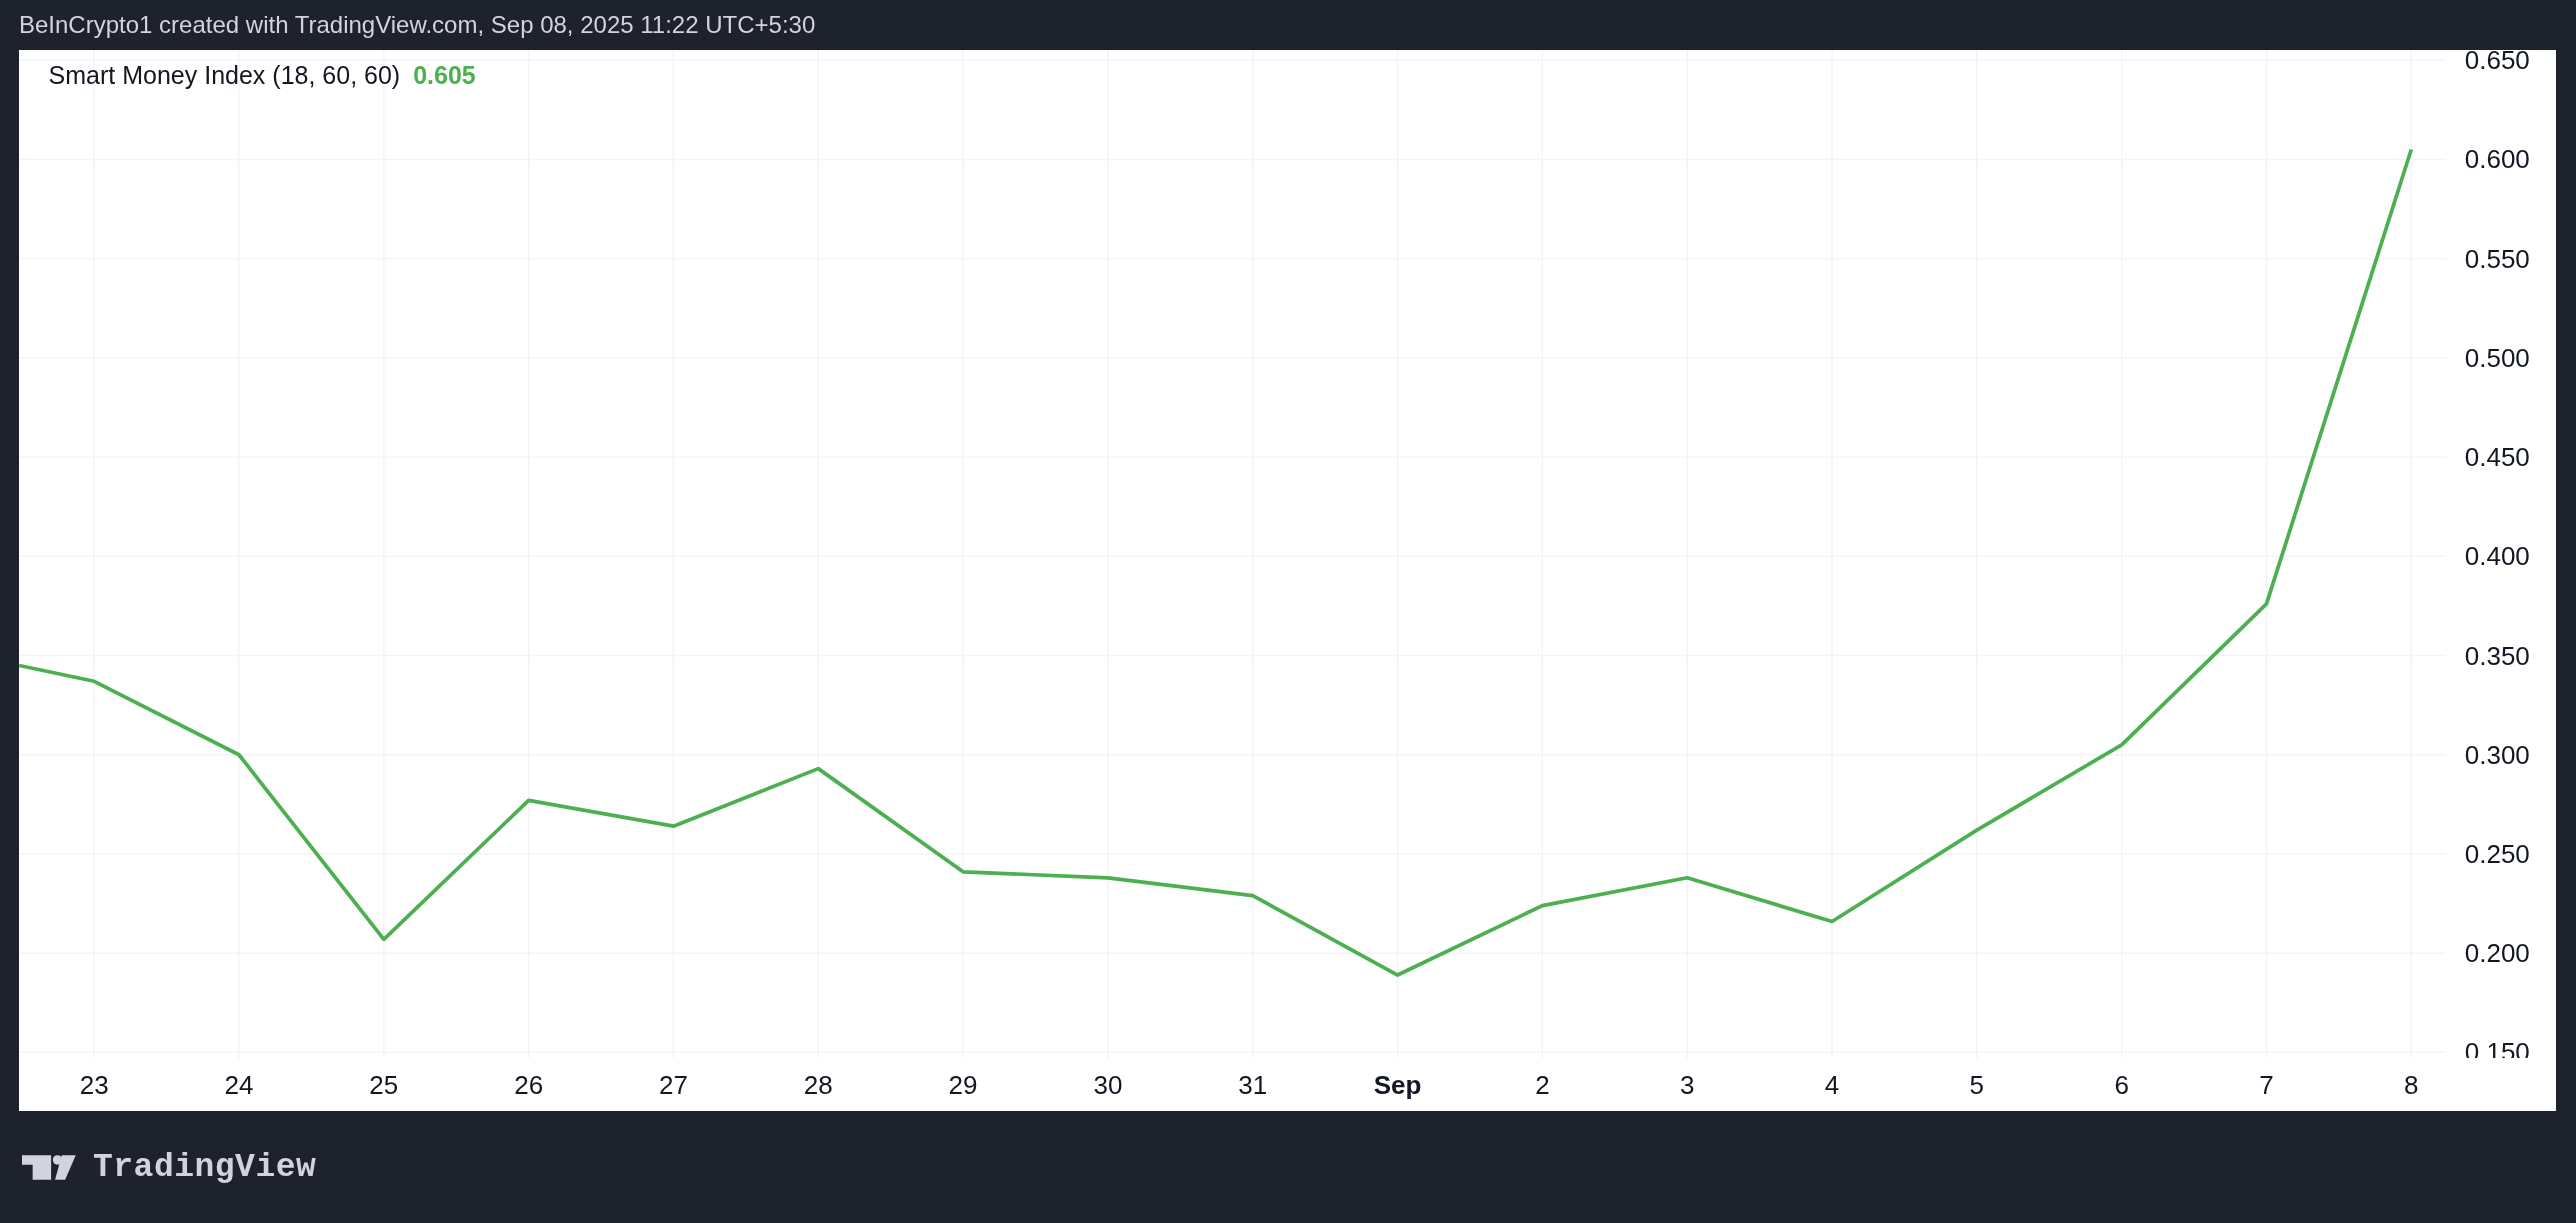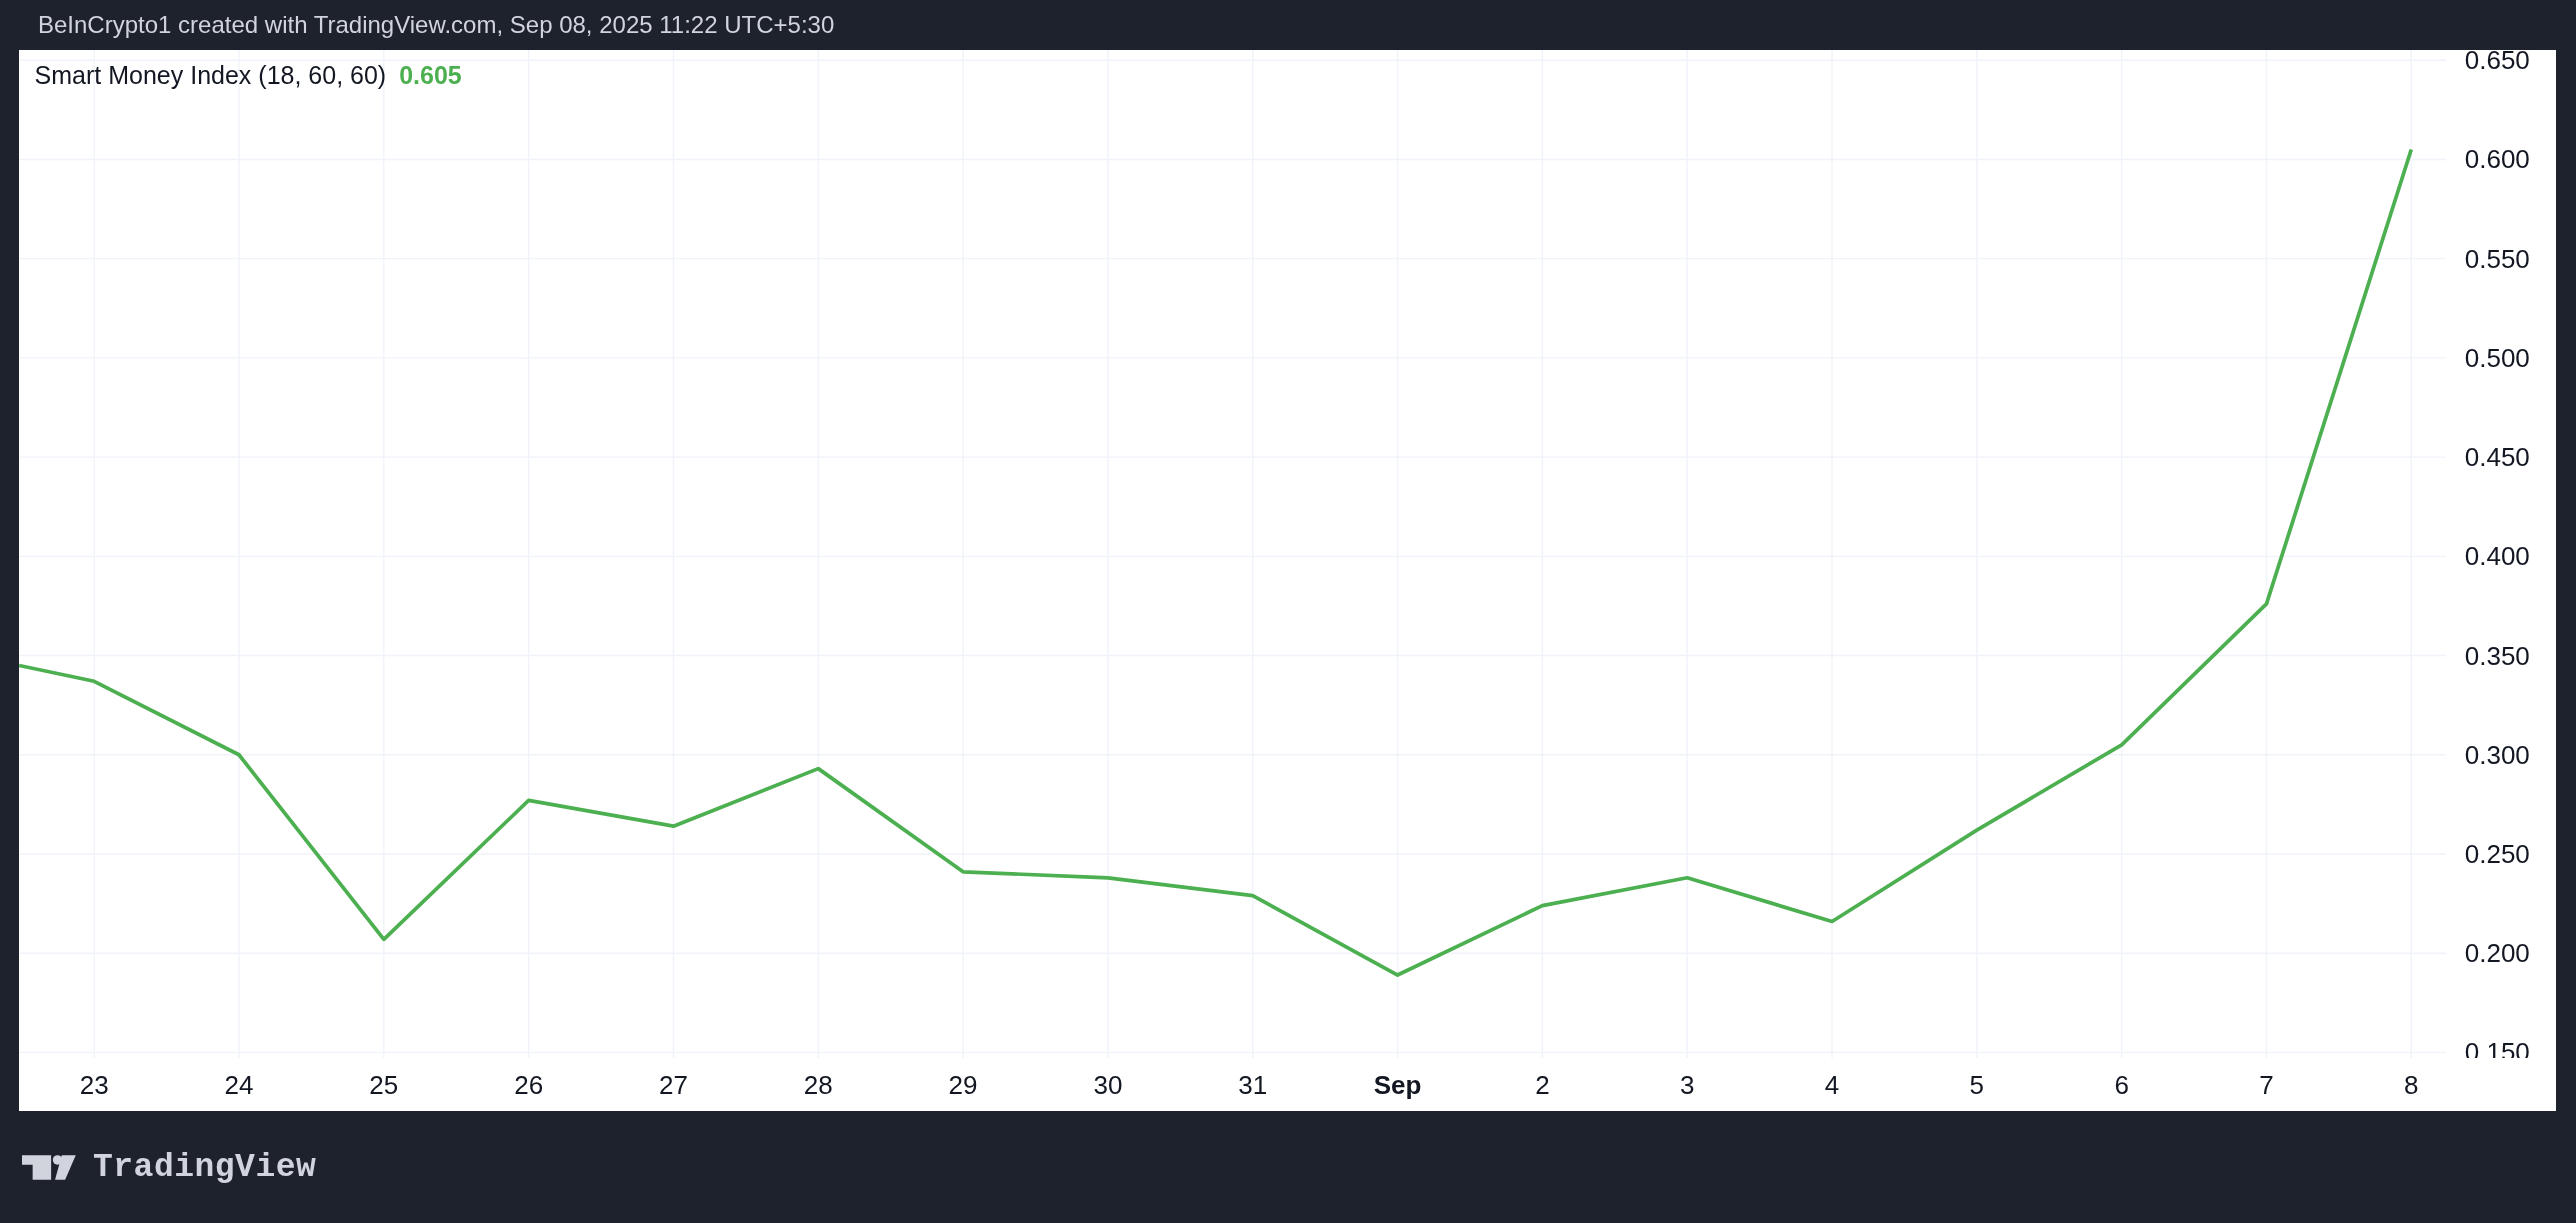--- a/index.html
+++ b/index.html
@@ -9,31 +9,31 @@
     background: #1e222d;
     font-family: "Liberation Sans", sans-serif;
     overflow: hidden;
   }
   .topbar {
     position: absolute; left: 0; top: 0; width: 2576px; height: 50px;
     background: #1e222d;
     display: flex; align-items: center;
   }
   .topbar .attribution {
-    color: #d1d4dc; font-size: 24px; padding-left: 38px; white-space: nowrap;
+    color: #d1d4dc; font-size: 24px; padding-left: 19px; white-space: nowrap;
   }
   .panel {
     position: absolute; left: 18.6px; top: 50px; width: 2537px; height: 1061px;
     background: #ffffff;
   }
   .legend {
     position: absolute; left: 16px; top: 11px; z-index: 5;
     font-size: 25px; white-space: nowrap;
   }
-  .legend .ind-name { color: #131722; }
+  .legend .ind-name { color: #131722; margin-left: 14px; }
   .legend .ind-value { color: #4caf50; margin-left: 13px; font-weight: bold; }
   #chart-svg { position: absolute; left: 0; top: 0; }
   .bottombar {
     position: absolute; left: 0; top: 1111px; width: 2576px; height: 113px;
     background: #1e222d;
     display: flex; align-items: center; font-family: Liberation Mono, monospace;
   }
   .brand-lockup {
     display: flex; align-items: center; margin-left: 22px; cursor: pointer;
     text-decoration: none;

